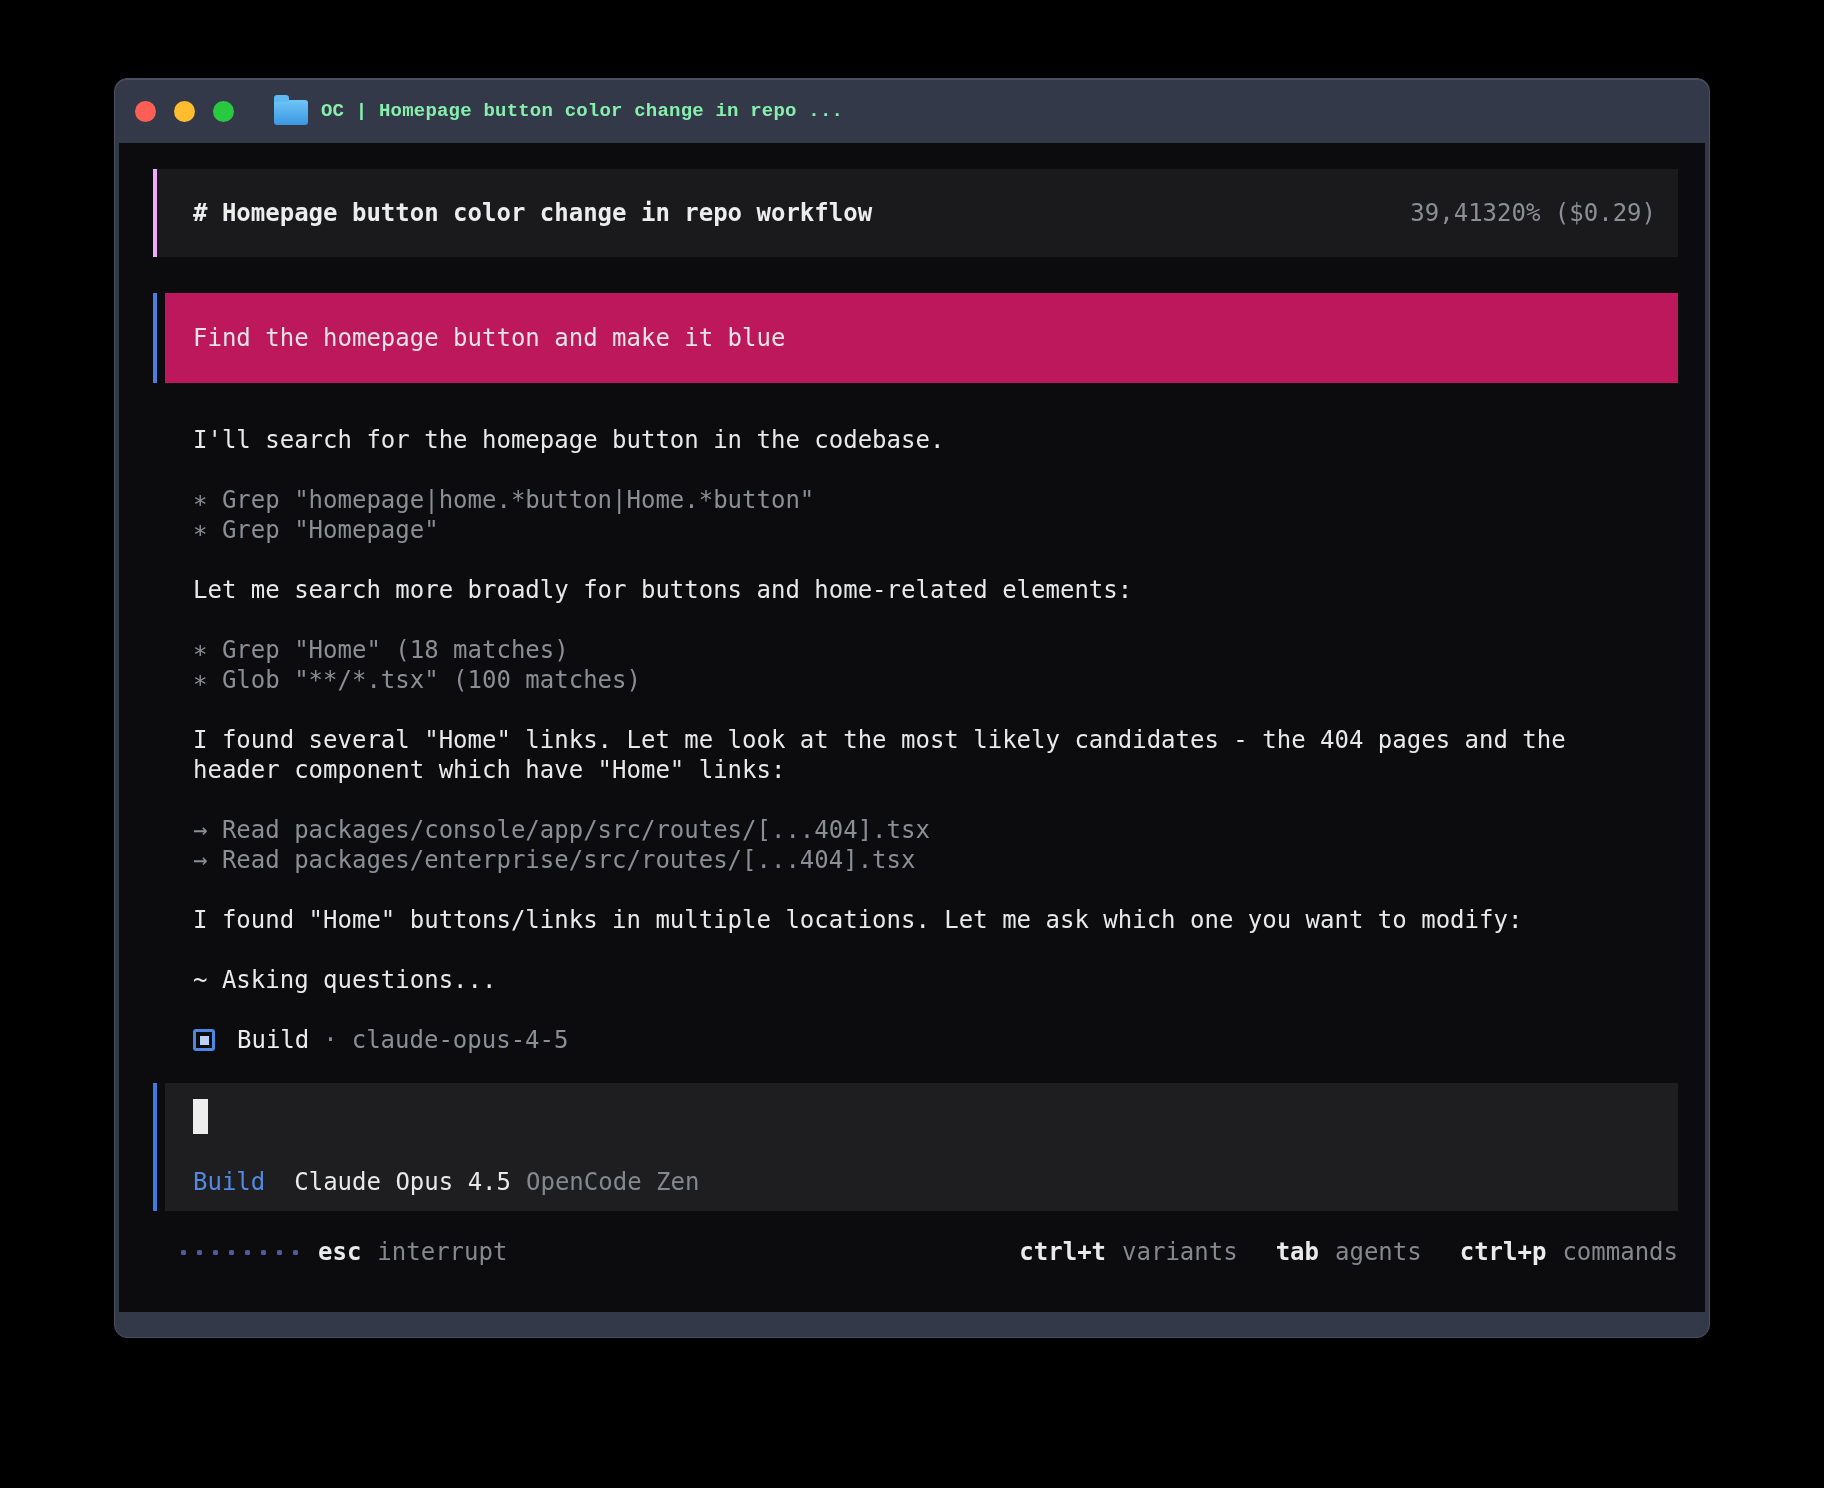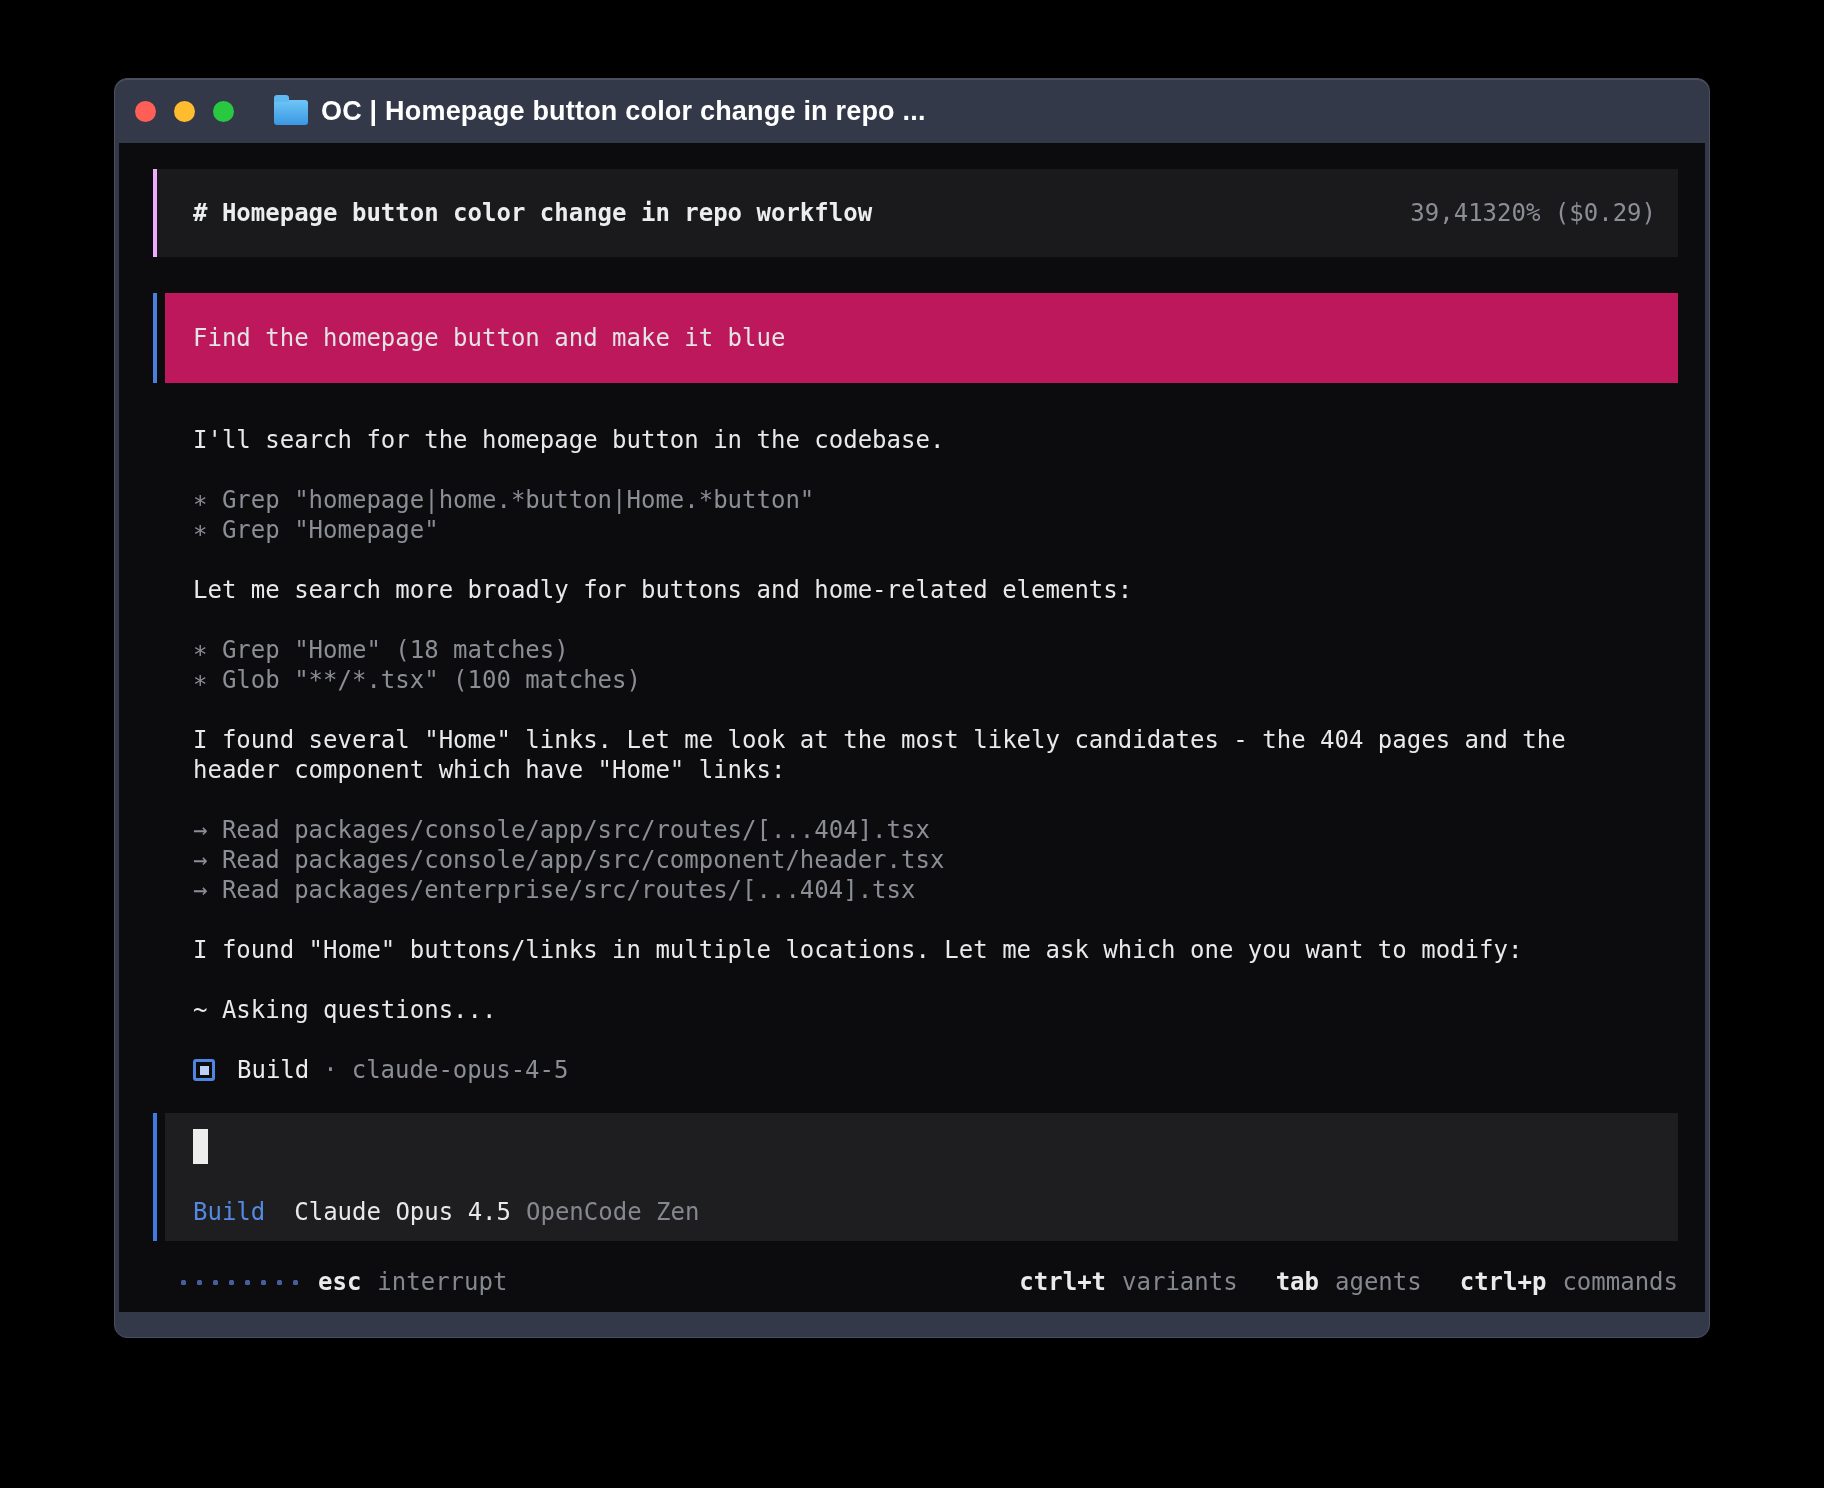--- a/index.html
+++ b/index.html
@@ -20,22 +20,22 @@
   .lights { display:flex; gap:18px; align-items:center; }
   .light { width:21px; height:21px; border-radius:50%; }
   .light.close { background:#ff5f57; }
   .light.min   { background:#febc2e; }
   .light.zoom  { background:#28c840; }
   .title-group { display:flex; align-items:center; gap:13px; margin-left:40px; }
   .folder { width:34px; height:25px; position:relative; border-radius:3px;
             background:linear-gradient(180deg,#6ec6f6 0%,#3b97e3 100%); margin-top:3px; }
   .folder::before { content:""; position:absolute; top:-5px; left:0; width:15px; height:7px;
             border-radius:3px 3px 0 0; background:#5fb9f0; }
-  .win-title { font-family:Liberation Sans, sans-serif; font-weight:bold;
-            font-size:27px; color:#ffffff; letter-spacing:.2px; white-space:nowrap; }
+  .win-title { font-family:Liberation Mono, monospace; font-weight:bold;
+            font-size:19px; color:#86efac; letter-spacing:.2px; white-space:nowrap; }
 
   
   .window-body {
     position:absolute; left:4px; right:4px; top:64px; bottom:25px;
     background:#0c0c0e; padding:0 27px 0 34px; overflow:hidden;
   }
   .mono { font-size:24px; line-height:30px; }
 
   
   .session-header {
@@ -137,21 +137,20 @@
         <div class="line blank"> </div>
         <div class="line text">Let me search more broadly for buttons and home-related elements:</div>
         <div class="line blank"> </div>
         <div class="line tool">∗ Grep "Home" (18 matches)</div>
         <div class="line tool">∗ Glob "**/*.tsx" (100 matches)</div>
         <div class="line blank"> </div>
         <div class="line text">I found several "Home" links. Let me look at the most likely candidates - the 404 pages and the</div>
         <div class="line text">header component which have "Home" links:</div>
         <div class="line blank"> </div>
         <div class="line tool">→ Read packages/console/app/src/routes/[...404].tsx</div>
-        <div class="line tool">→ Read packages/console/app/src/component/header.tsx</div>
         <div class="line tool">→ Read packages/enterprise/src/routes/[...404].tsx</div>
         <div class="line blank"> </div>
         <div class="line text">I found "Home" buttons/links in multiple locations. Let me ask which one you want to modify:</div>
         <div class="line blank"> </div>
         <div class="line text">~ Asking questions...</div>
       </div>
 
     <div class="agent-row">
       <span class="agent-icon">
           <span class="agent-icon-inner"></span>

